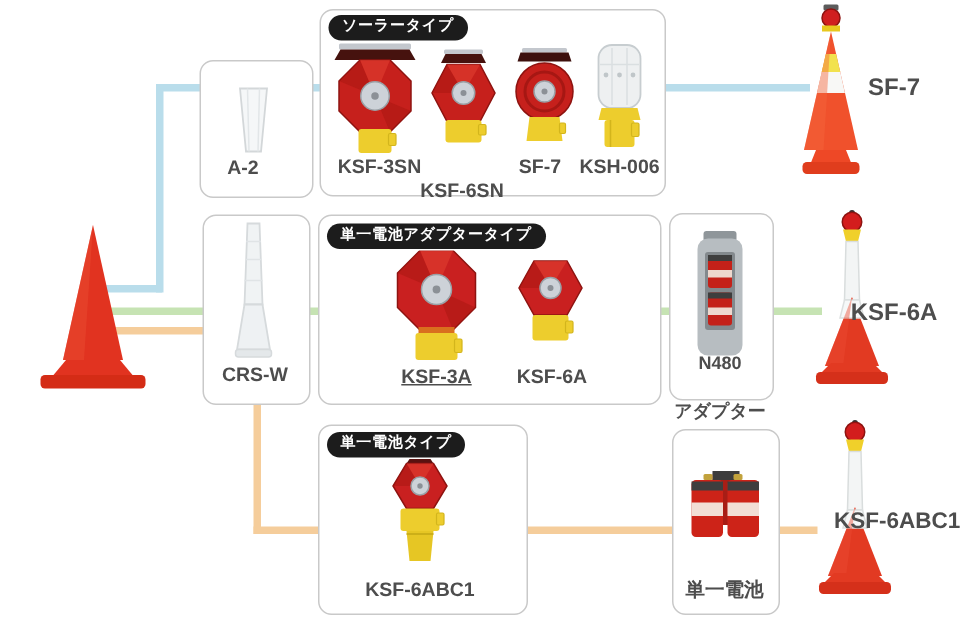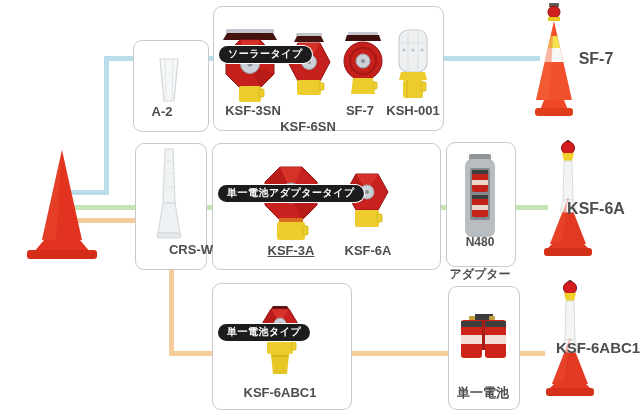--- a/index.html
+++ b/index.html
@@ -5,21 +5,21 @@
   html,body{margin:0;padding:0;background:#fff;}
   #stage{position:relative;width:640px;height:417px;background:#ffffff;overflow:hidden;
          font-family:"Liberation Sans", sans-serif;}
   .line{position:absolute;z-index:1;}
   .line.blue{background:#b9ddeb;}
   .line.green{background:#c6e3b3;}
   .line.orange{background:#f5cd9b;}
   .box{position:absolute;z-index:2;background:#ffffff;border:1.5px solid #c9c9c9;border-radius:9px;}
   .chip{position:absolute;z-index:4;background:#1c1c1c;color:#fff;font-size:10px;font-weight:bold;
         line-height:1;padding:3px 9px 4px;border-radius:9px;white-space:nowrap;letter-spacing:.5px;
-        box-shadow:0 0 0 1px #ffffff;margin-top:36px;}
+        box-shadow:0 0 0 1px #ffffff;}
   .lbl{position:absolute;z-index:3;color:#4d4d4d;font-weight:bold;text-align:center;
        font-size:13px;line-height:1.1;white-space:nowrap;}
   .lbl.big{font-size:16px;}
   .lbl.mid{font-size:15px;}
   .lbl.sm{font-size:12px;}
   .art{position:absolute;z-index:3;}
   svg{display:block;}
 </style>
 </head>
 <body>
@@ -67,21 +67,21 @@
   <div class="art" style="left:152px;top:147px;">
     <svg width="34" height="96" viewBox="0 0 34 96">
       <polygon points="13,2 21,2 23,56 11,56" fill="#f0f3f4" stroke="#d6dadc" stroke-width="1.2"></polygon>
       <line x1="12" y1="14" x2="22" y2="14" stroke="#e0e4e6" stroke-width="1"></line>
       <line x1="12" y1="26" x2="22" y2="26" stroke="#e0e4e6" stroke-width="1"></line>
       <line x1="11" y1="40" x2="23" y2="40" stroke="#e0e4e6" stroke-width="1"></line>
       <polygon points="11,56 23,56 28,86 6,86" fill="#eef1f3" stroke="#d6dadc" stroke-width="1.2"></polygon>
       <rect x="5" y="86" width="24" height="5" rx="2" fill="#e4e8ea" stroke="#d6dadc" stroke-width="1"></rect>
     </svg>
   </div>
-  <div class="lbl" style="left:135px;top:243px;width:70px;padding-left:21px;">CRS-W</div>
+  <div class="lbl" style="left:135px;top:243px;width:70px;">CRS-W</div>
 
   <div class="art" style="left:219px;top:26px;">
     <svg width="62" height="78" viewBox="0 0 62 78">
       <rect x="7" y="3" width="48" height="4" rx="1" fill="#c3c7cd"></rect>
       <polygon points="8,7 54,7 58,14 4,14" fill="#46120e"></polygon>
       <polygon points="21,14 41,14 55,28 55,48 41,62 21,62 7,48 7,28" fill="#c6201c" stroke="#8e1310" stroke-width="1"></polygon>
       <polygon points="21,14 41,14 31,38" fill="#dd3b2e" opacity="0.7"></polygon>
       <polygon points="7,28 21,14 31,38" fill="#a8150f" opacity="0.5"></polygon>
       <polygon points="55,48 41,62 31,38" fill="#a8150f" opacity="0.5"></polygon>
       <circle cx="31" cy="38" r="9.5" fill="#cdd2d8" stroke="#9aa0a6"></circle>
@@ -126,21 +126,21 @@
       <circle cx="31" cy="22" r="1.6" fill="#c0c6c9"></circle>
       <polygon points="10,44 34,44 36,52 8,52" fill="#edcd2d"></polygon>
       <rect x="12" y="52" width="20" height="18" rx="2" fill="#edcd2d"></rect>
       <rect x="30" y="54" width="5" height="9" rx="1" fill="#edcd2d" stroke="#d3b51c" stroke-width="0.8"></rect>
       <line x1="16" y1="52" x2="16" y2="70" stroke="#d3b51c" stroke-width="1"></line>
     </svg>
   </div>
   <div class="lbl" style="left:215px;top:104px;width:76px;">KSF-3SN</div>
   <div class="lbl" style="left:277px;top:120px;width:62px;">KSF-6SN</div>
   <div class="lbl" style="left:336px;top:104px;width:48px;">SF-7</div>
-  <div class="lbl" style="left:382px;top:104px;width:62px;">KSH-001</div>
+  <div class="lbl" style="left:382px;top:104px;width:62px;">KSH-006</div>
 
   <div class="art" style="left:258px;top:162px;">
     <svg width="66" height="84" viewBox="0 0 66 84">
       <polygon points="22,5 44,5 59,20 59,43 44,58 22,58 7,43 7,20" fill="#c92020" stroke="#8e1310" stroke-width="1"></polygon>
       <polygon points="22,5 44,5 33,31" fill="#dd3b2e" opacity="0.7"></polygon>
       <polygon points="7,20 22,5 33,31" fill="#a8150f" opacity="0.5"></polygon>
       <polygon points="59,43 44,58 33,31" fill="#a8150f" opacity="0.5"></polygon>
       <circle cx="33" cy="31" r="10" fill="#cdd2d8" stroke="#9aa0a6"></circle>
       <circle cx="33" cy="31" r="2.6" fill="#8b9096"></circle>
       <rect x="21" y="56" width="24" height="5" fill="#d96f1e"></rect>

